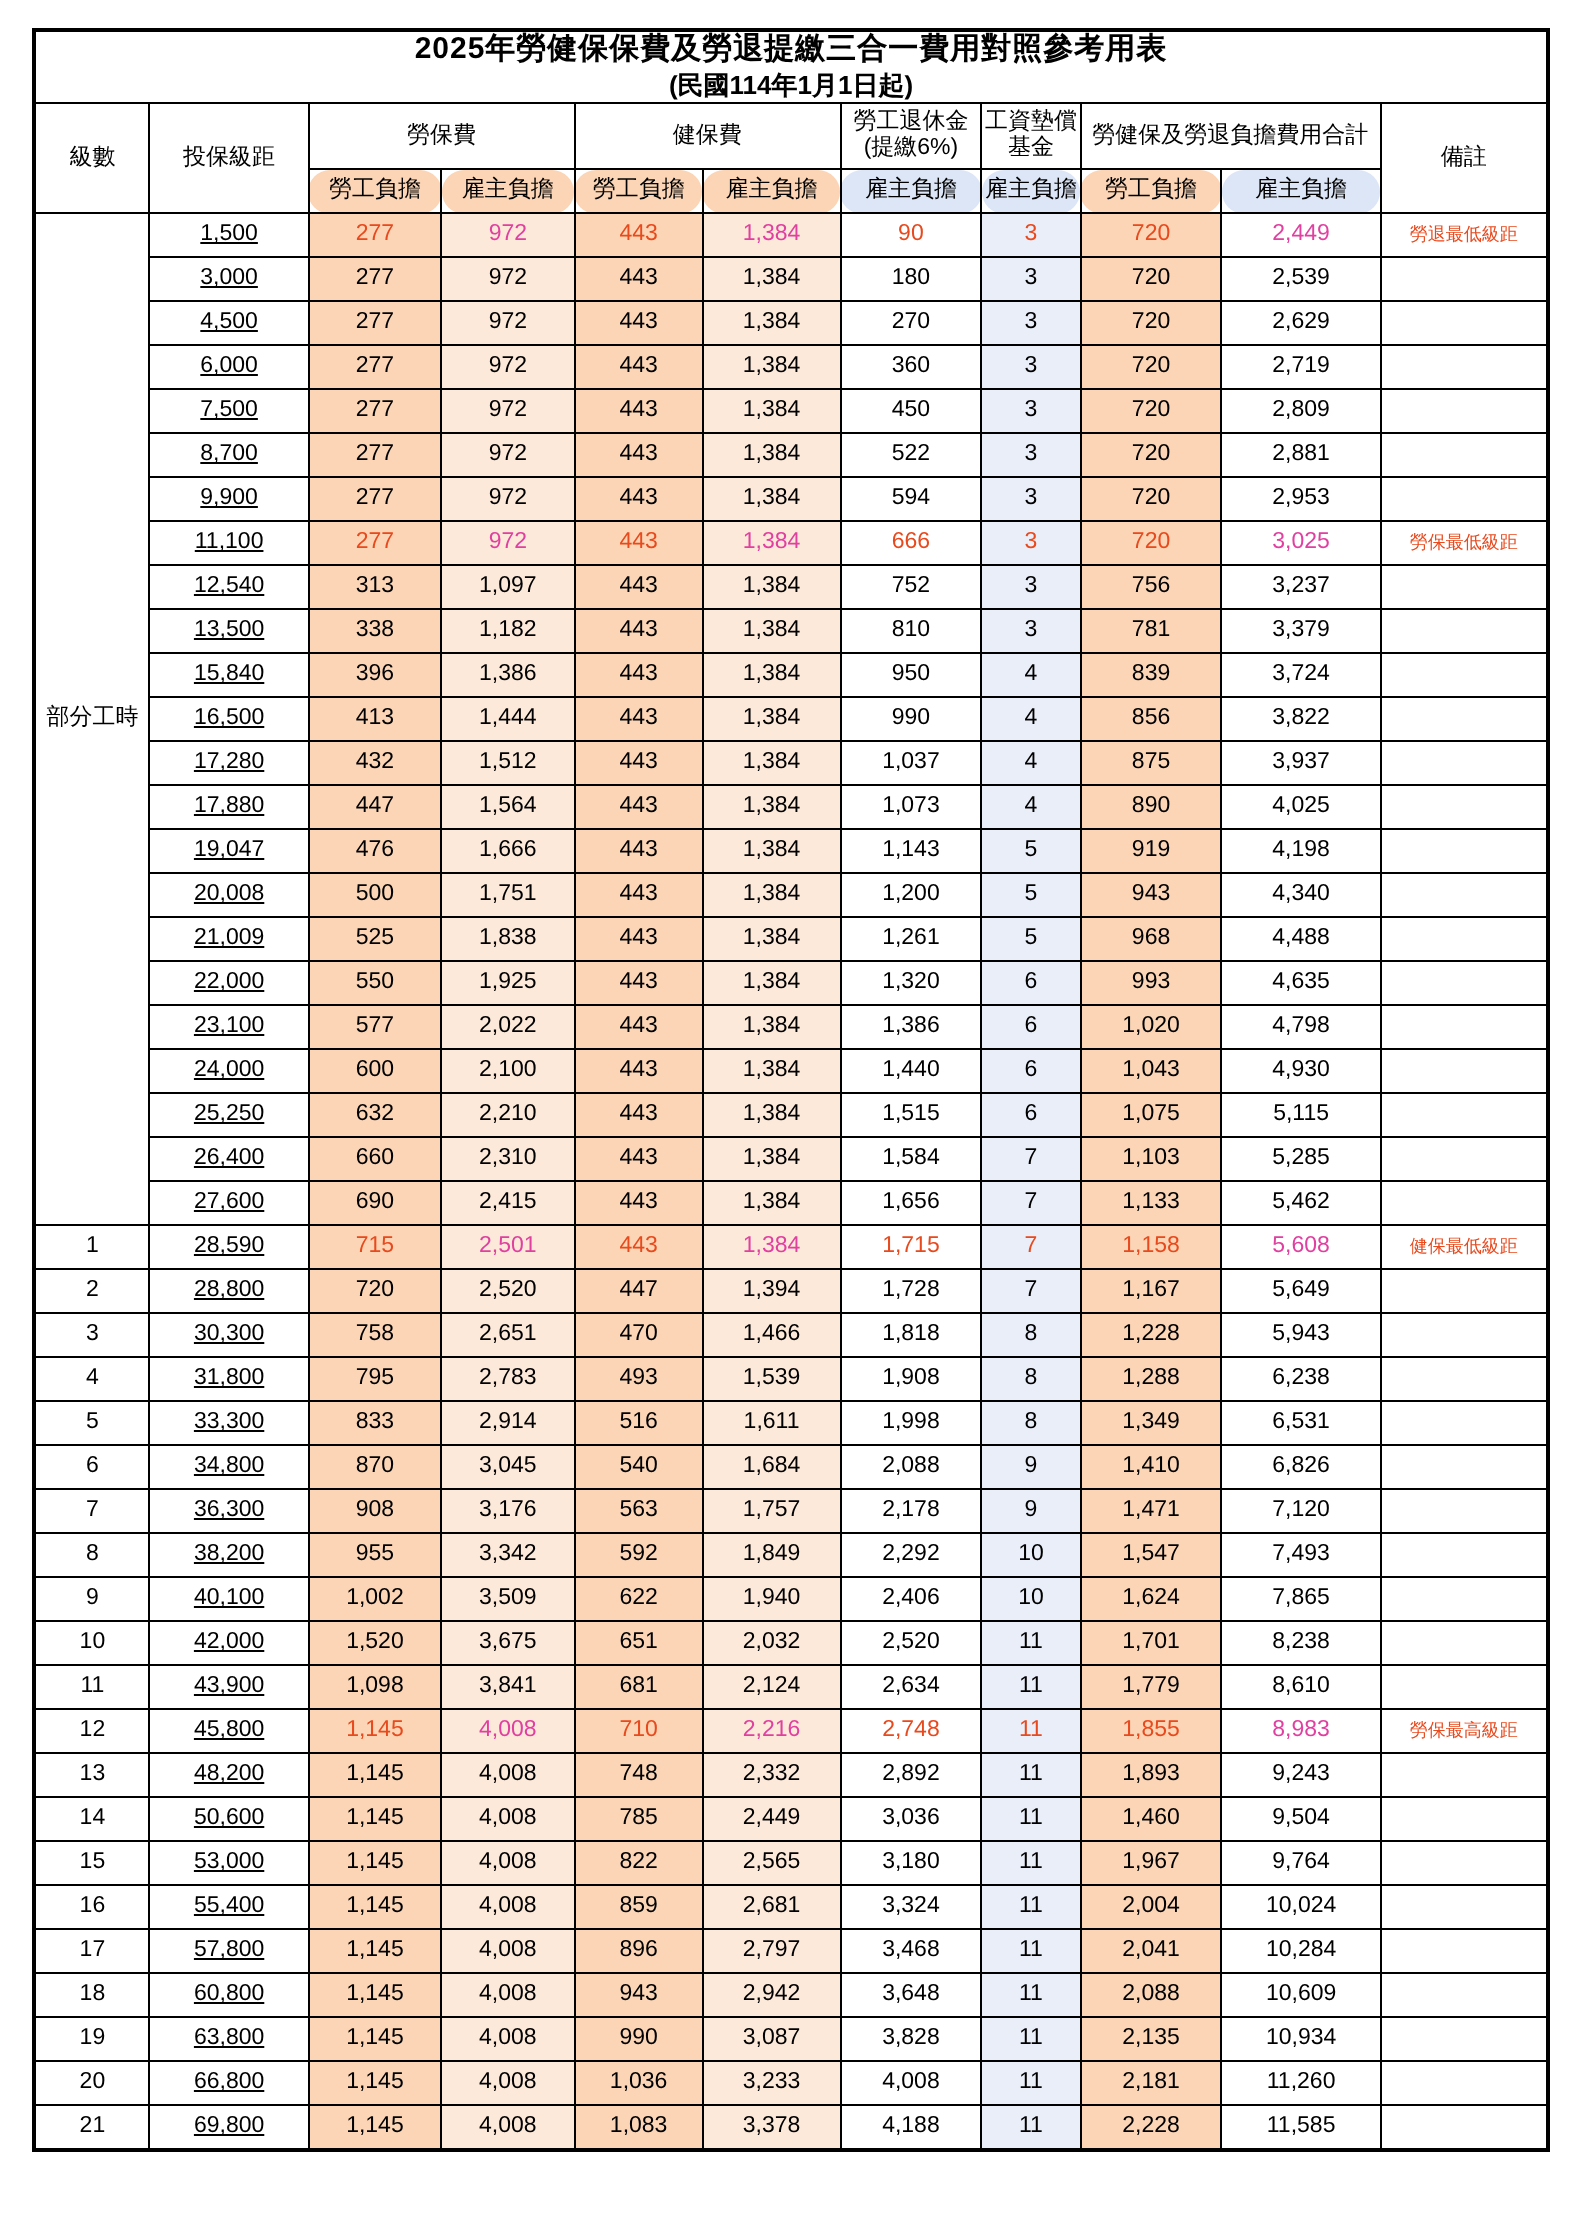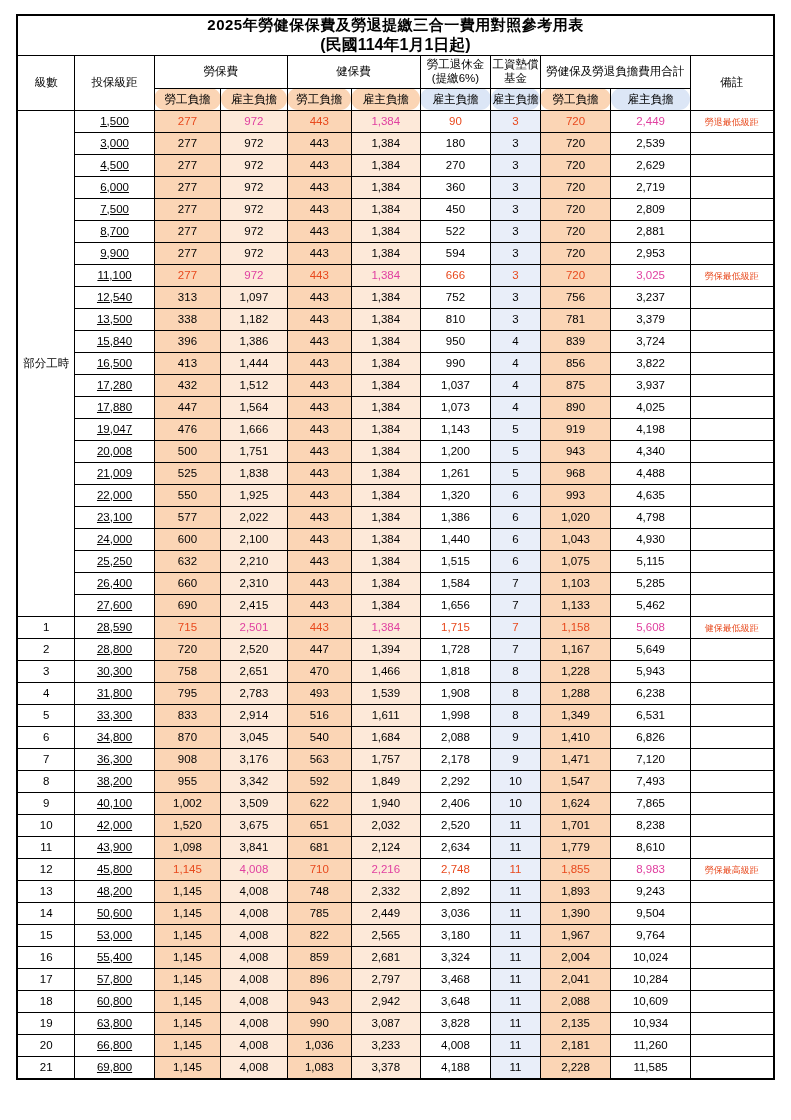--- a/index.html
+++ b/index.html
@@ -34,21 +34,21 @@
     border:1px solid #000;
     padding:7px 0 6px 0;
     height:auto;
   }
   .title-main{
     font-size:15px;
     font-weight:bold;
     letter-spacing:0.5px;
   }
   .title-sub{
-    font-size:16px;
+    font-size:13px;
     font-weight:bold;
     margin-top:3px;
   }
   
   .hdr{font-size:12px;margin-left:40px;}
   .hdr-small{font-size:10.5px;line-height:1.2;}
   .sub-lab{font-size:10.5px;border-radius:11px;}
   
   .bg-orange{background:#fbd5b5;}
   .bg-orange-l{background:#fde9d9;}
@@ -574,21 +574,21 @@
         </tr>
         <tr>
           <td class="grade-cell">14</td>
           <td class="wage-cell">50,600</td>
           <td class="bg-orange">1,145</td>
           <td class="bg-orange-l">4,008</td>
           <td class="bg-orange">785</td>
           <td class="bg-orange-l">2,449</td>
           <td class="bg-white">3,036</td>
           <td class="bg-blue-l">11</td>
-          <td class="bg-orange">1,390</td>
+          <td class="bg-orange">1,460</td>
           <td class="bg-white">9,504</td>
           <td></td>
         </tr>
         <tr>
           <td class="grade-cell">15</td>
           <td class="wage-cell">53,000</td>
           <td class="bg-orange">1,145</td>
           <td class="bg-orange-l">4,008</td>
           <td class="bg-orange">822</td>
           <td class="bg-orange-l">2,565</td>

